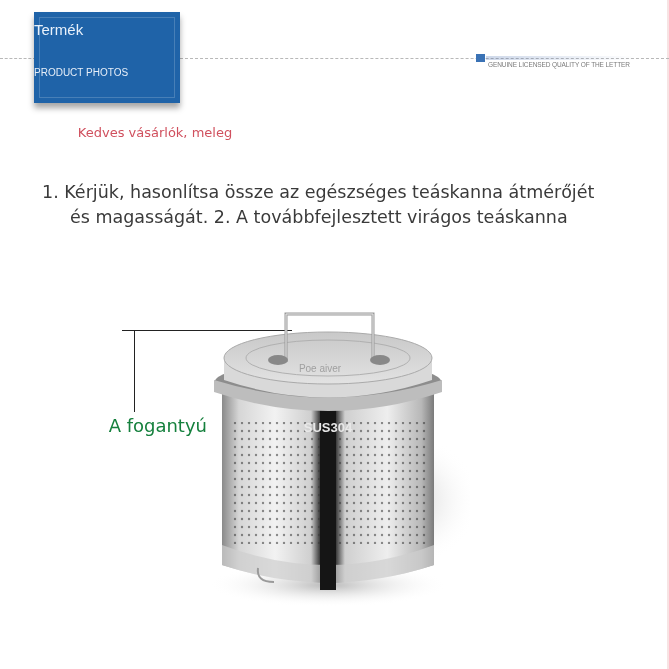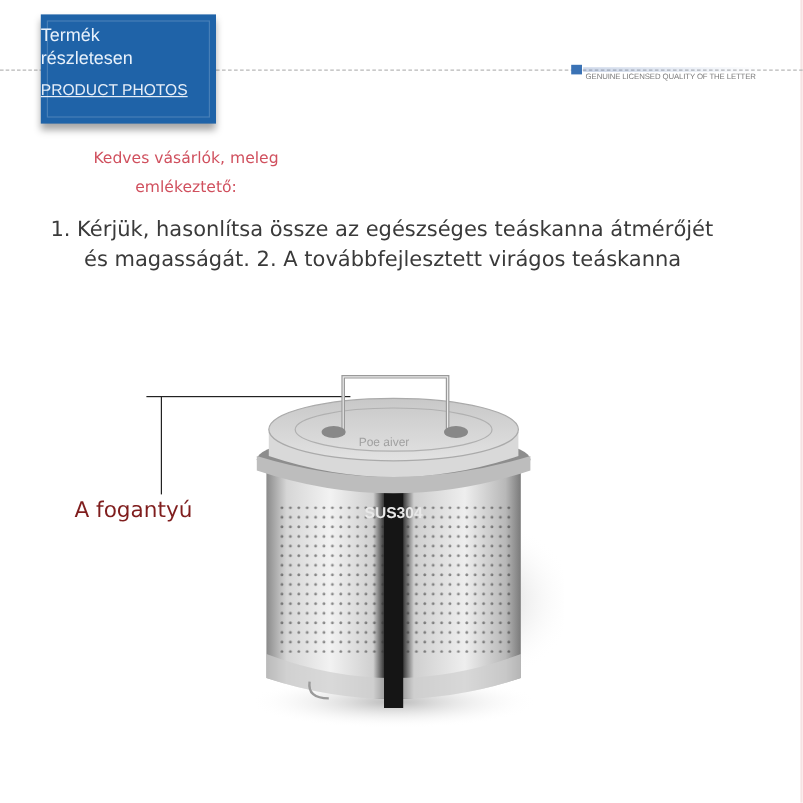--- a/index.html
+++ b/index.html
@@ -8,60 +8,58 @@
     .dash-line { position:absolute; top:58px; height:0; border-top:1px dashed #b8b8b8; }
     .dash-left { left:0; width:36px; }
     .dash-right { left:180px; width:489px; }
     .badge {
       position:absolute; left:34px; top:12px; width:146px; height:91px;
       background:#1f63a8; box-shadow:0 5px 6px rgba(0,0,0,0.35);
       color:#fff; box-sizing:border-box;
     }
     .badge-inner { position:absolute; left:5px; top:5px; right:5px; bottom:5px; border:1px solid rgba(255,255,255,0.18); }
     .badge-title { position:absolute; left:0; right:0; top:8px; font-family:"Liberation Sans", sans-serif; font-size:15px; line-height:19px; color:#e8f1fb; }
-    .badge-sub { position:absolute; left:0; right:0; top:55px; font-family:"Liberation Sans", sans-serif; font-size:13px; color:#e6eef8;text-decoration:underline; }
+    .badge-sub { position:absolute; left:0; right:0; top:55px; font-family:"Liberation Sans", sans-serif; font-size:10px; color:#e6eef8; }
     .licensed { position:absolute; left:476px; top:52px; width:190px; height:20px; }
     .lic-square { position:absolute; left:0; top:2px; width:9px; height:8px; background:#3a72b5; }
     .lic-blur { position:absolute; left:10px; top:4px; width:150px; height:4px; background:linear-gradient(90deg, rgba(60,100,170,0.25), rgba(255,255,255,0)); }
     .lic-text { position:absolute; left:12px; top:9px; font-family:"Liberation Sans", sans-serif; font-size:6.5px; color:#7a7a7a; white-space:nowrap; letter-spacing:-0.1px; }
     .reminder { position:absolute; left:30px; top:121px; width:250px; text-align:center; color:#d0505e; font-family:"DejaVu Sans", sans-serif; font-size:13px; line-height:24px; }
     .body-text { position:absolute; left:14px; top:180px; width:640px; color:#3a3a3a; font-family:"DejaVu Sans", sans-serif; font-size:17.5px; line-height:25px;margin-left:28px; }
     .body-text .l2, .body-text .l3 { padding-left:28px; display:block; white-space:nowrap; }
     .body-text .l1 { display:block; white-space:nowrap; }
     .callout-h { position:absolute; left:122px; top:330px; width:170px; height:1px; background:#222; }
     .callout-v { position:absolute; left:134px; top:330px; width:1px; height:82px; background:#222; }
-    .handle-label { position:absolute; left:62px; top:413px; width:145px; text-align:left; color:#7f1d1d; font-family:"DejaVu Sans", sans-serif; font-size:18px; line-height:25px; }
+    .handle-label { position:absolute; left:62px; top:413px; width:145px; text-align:right; color:#15803d; font-family:"DejaVu Sans", sans-serif; font-size:18px; line-height:25px; }
     .product { position:absolute; left:190px; top:300px; width:280px; height:320px; }
   </style>
 </head>
 <body>
 
 <div class="frame-right"></div>
 
 <div class="dash-line dash-left"></div>
 <div class="dash-line dash-right"></div>
 
 <div class="badge">
   <div class="badge-inner"></div>
   <div class="badge-title">
     <div>Termék</div>
-    <div>részletesen</div>
   </div>
   <div class="badge-sub">PRODUCT PHOTOS</div>
 </div>
 
 <div class="licensed">
   <div class="lic-square"></div>
   <div class="lic-blur"></div>
   <div class="lic-text">GENUINE LICENSED QUALITY OF THE LETTER</div>
 </div>
 
 <div class="reminder">
   <div>Kedves vásárlók, meleg</div>
-  <div>emlékeztető:</div>
 </div>
 
 <div class="body-text">
   <span class="l1">1. Kérjük, hasonlítsa össze az egészséges teáskanna átmérőjét</span>
   <span class="l2">és magasságát. 2. A továbbfejlesztett virágos teáskanna</span>
 </div>
 
 <div class="callout-h"></div>
 <div class="callout-v"></div>
 

